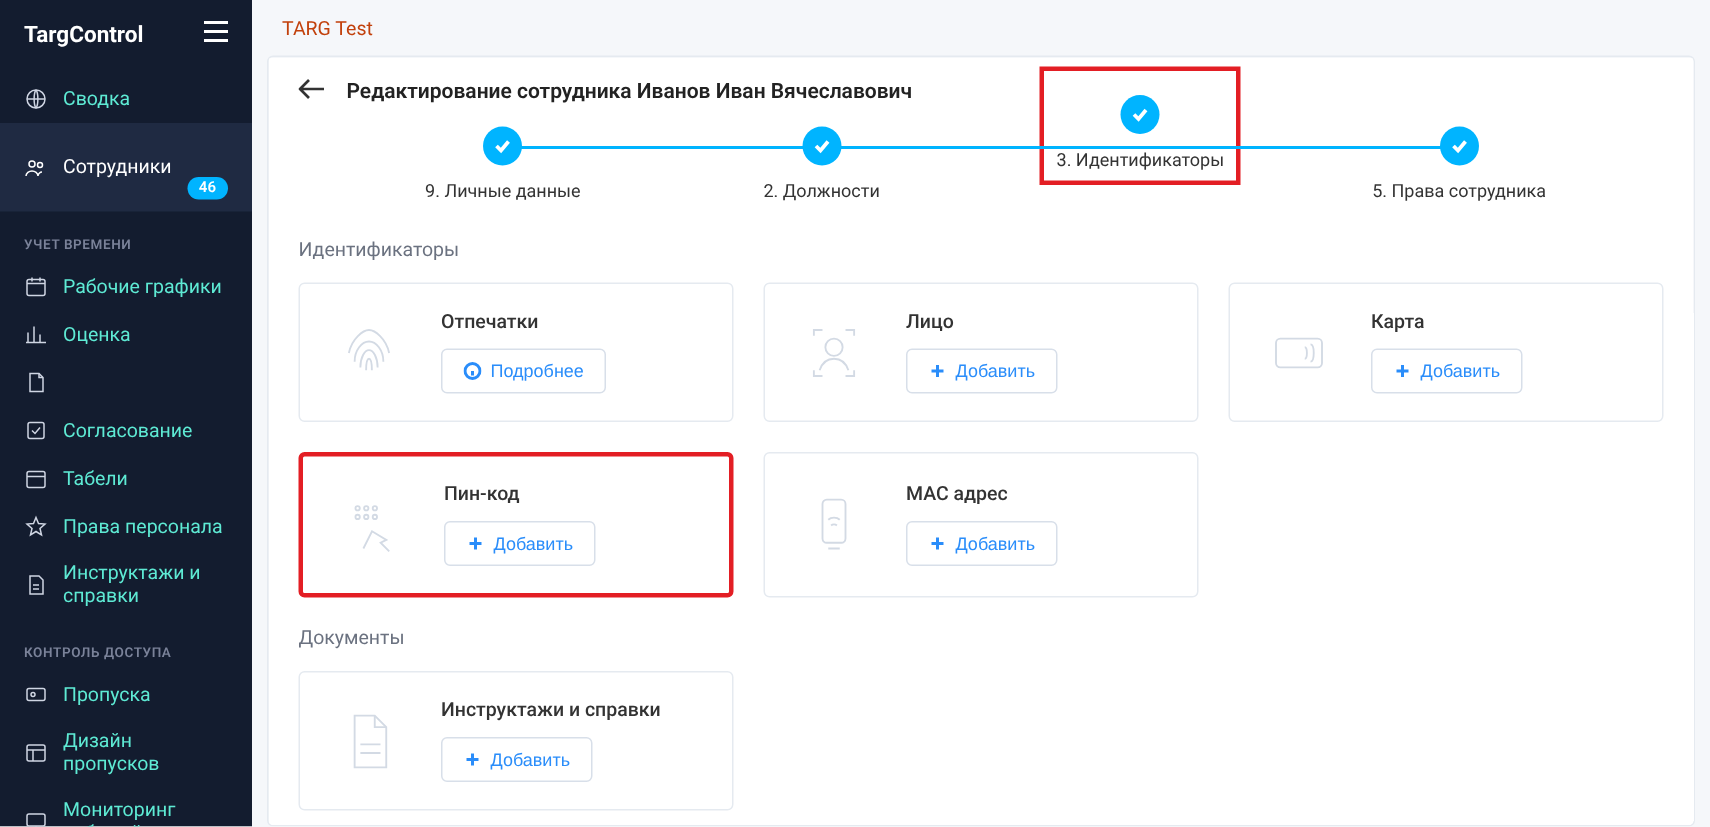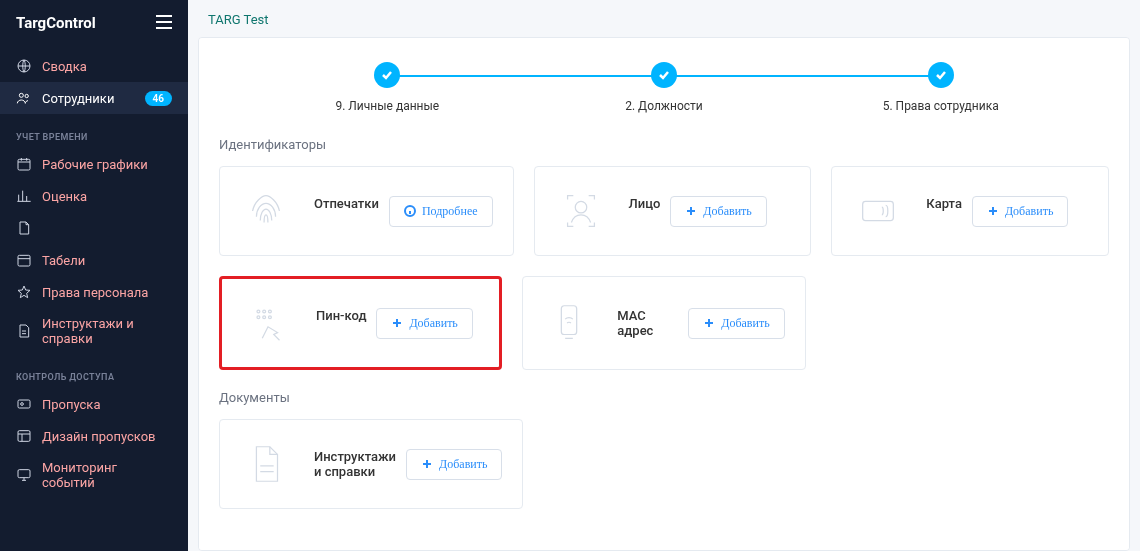--- a/index.html
+++ b/index.html
@@ -1,36 +1,36 @@
 <!DOCTYPE html>
 <html><head>
 <meta charset="utf-8">
 <style>
 * { margin: 0; padding: 0; box-sizing: border-box; }
 body { font-family: -apple-system, BlinkMacSystemFont, "Segoe UI", Roboto, sans-serif; font-size: 13px; color: #333; background: #f5f7fa; width: 1140px; height: 551px; overflow: hidden; }
 .app { display: flex; height: 100%; }
 
 
-.sidebar { width: 188px; background: #131c2f; color: #cfd5e3; display: flex; flex-direction: column; flex-shrink: 0; }
+.sidebar { width: 168px; background: #131c2f; color: #cfd5e3; display: flex; flex-direction: column; flex-shrink: 0; }
 .sidebar-header { display: flex; align-items: center; justify-content: space-between; padding: 14px 16px; }
 .logo { color: #fff; font-weight: 700; font-size: 15px; }
 .hamburger { cursor: pointer; }
 .hamburger svg { fill: #fff; }
 .nav-section { padding: 4px 0; }
 .nav-heading { font-size: 9px; color: #7a8299; padding: 10px 16px 6px; letter-spacing: 0.4px; font-weight: 600; text-transform: uppercase; }
-.nav-item { display: flex; align-items: center; padding: 8px 16px; cursor: pointer; font-size: 13px; color: #fca5a5; gap: 10px; }
+.nav-item { display: flex; align-items: center; padding: 8px 16px; cursor: pointer; font-size: 13px; color: #5eead4; gap: 10px; }
 .nav-item.active { background: #1f2a42; color: #fff; }
 .nav-item .icon-slot { width: 16px; height: 16px; flex-shrink: 0; display: inline-flex; align-items: center; justify-content: center; }
 .nav-item .icon-slot svg { width: 16px; height: 16px; stroke: #cfd5e3; fill: none; stroke-width: 1.5; }
 .nav-item.active .icon-slot svg { stroke: #fff; }
-.badge { background: #00b4ff; color: #fff; font-size: 10px; font-weight: 600; padding: 2px 8px; border-radius: 10px; margin-left: auto; }
+.badge { background: #00b4ff; color: #fff; font-size: 10px; font-weight: 600; padding: 2px 8px; border-radius: 10px; margin-left: auto; margin-top: 28px; }
 
 
 .main { flex: 1; display: flex; flex-direction: column; overflow: hidden; }
-.topbar { padding: 12px 20px 10px; font-size: 13px; color: #0f766e; }
+.topbar { padding: 12px 20px 10px; font-size: 13px; color: #c2410c; }
 .breadcrumb-row { padding: 0 20px 12px; font-size: 12px; color: #6b7280; }
 .breadcrumb-row a { color: #2a8dfa; text-decoration: none; }
 .bc-sep { margin: 0 6px; color: #aaa; }
 .content-card { margin: 0 10px; background: #fff; border: 1px solid #e5eaf0; border-radius: 4px; padding: 14px 20px 20px; overflow-y: auto; flex: 1; }
 .page-title-row { display: flex; align-items: center; gap: 14px; margin-bottom: 14px; }
 .back-arrow { cursor: pointer; }
 .page-title { font-size: 14px; font-weight: 600; color: #222; }
 
 
 .stepper { display: flex; align-items: flex-start; margin: 10px 30px 24px; }
@@ -43,23 +43,23 @@
 .step.highlighted .step-label-wrap { border: 3px solid #e31e24; padding: 16px 8px 6px; margin-top: -40px; display: inline-block; }
 
 .section-title { font-size: 13px; color: #6b7280; margin-bottom: 14px; }
 
 
 .cards-row { display: flex; gap: 20px; margin-bottom: 20px; }
 .id-card { flex: 1; border: 1px solid #e5eaf0; border-radius: 4px; padding: 18px 20px; display: flex; align-items: center; gap: 22px; min-height: 90px; }
 .id-card.highlighted { border: 3px solid #e31e24; }
 .id-icon { width: 52px; height: 52px; flex-shrink: 0; display: flex; align-items: center; justify-content: center; }
 .id-icon svg { width: 46px; height: 46px; stroke: #d3dae4; fill: none; stroke-width: 1.3; }
-.id-body { display: flex; gap: 10px; align-items: flex-start; }
+.id-body { display: flex; flex-direction: column; gap: 10px; align-items: flex-start; }
 .id-title { font-size: 13px; color: #333; font-weight: 500; }
-.id-btn { display: inline-flex; align-items: center; gap: 6px; border: 1px solid #d8dfe9; background: #fff; color: #2a8dfa; font-size: 12px; padding: 7px 14px; border-radius: 4px; cursor: pointer; font-family: Liberation Serif, serif; }
+.id-btn { display: inline-flex; align-items: center; gap: 6px; border: 1px solid #d8dfe9; background: #fff; color: #2a8dfa; font-size: 12px; padding: 7px 14px; border-radius: 4px; cursor: pointer; }
 .id-btn svg { width: 12px; height: 12px; stroke: #2a8dfa; fill: none; stroke-width: 2; }
 
 .row2 .id-card { flex: 0 0 calc((100% - 40px)/3); align-items: center; }
 .spacer-card { flex: 0 0 calc((100% - 40px)/3); visibility: hidden; }
 
 
 .doc-section { margin-top: 10px; }
 </style>
 </head>
 <body>
@@ -122,20 +122,29 @@
           <span class="icon-slot">
             <svg viewBox="0 0 24 24">
               <path d="M6 3h9l4 4v14H6z"></path>
               <path d="M15 3v4h4"></path>
             </svg>
           </span>
         </div>
       <div class="nav-item">
           <span class="icon-slot">
             <svg viewBox="0 0 24 24">
+              <rect x="4" y="4" width="16" height="16" rx="2"></rect>
+              <path d="M8 12l3 3 5-6"></path>
+            </svg>
+          </span>
+          <span>Согласование</span>
+        </div>
+      <div class="nav-item">
+          <span class="icon-slot">
+            <svg viewBox="0 0 24 24">
               <rect x="3" y="5" width="18" height="16" rx="2"></rect>
               <path d="M3 10h18"></path>
             </svg>
           </span>
           <span>Табели</span>
         </div>
       <div class="nav-item">
           <span class="icon-slot">
             <svg viewBox="0 0 24 24">
               <path d="M12 3l2.5 6 6.5.5-5 4.5 1.5 6.5L12 17l-5.5 3.5L8 14 3 9.5l6.5-.5z"></path>
@@ -184,39 +193,58 @@
           <span>Мониторинг событий</span>
         </div>
     </div>
 
   </aside>
 
   <main class="main">
     <div class="topbar">TARG Test</div>
 
     <div class="content-card">
+      <div class="page-title-row">
+        <span class="back-arrow">
+          <svg width="18" height="14" viewBox="0 0 18 14" fill="none" stroke="#333" stroke-width="1.8">
+              <path d="M17 7H1M7 1L1 7l6 6"></path>
+            </svg>
+        </span>
+        <span class="page-title">Редактирование сотрудника Иванов Иван Вячеславович</span>
+      </div>
 
       <div class="stepper">
         <div class="step">
           <div class="step-line"></div>
           <div class="step-circle">
               <svg viewBox="0 0 12 12">
                 <path d="M2 6l3 3 5-6"></path>
               </svg>
             </div>
           <span class="step-label">9. Личные данные</span>
         </div>
         <div class="step">
           <div class="step-line"></div>
           <div class="step-circle">
               <svg viewBox="0 0 12 12">
                 <path d="M2 6l3 3 5-6"></path>
               </svg>
             </div>
           <span class="step-label">2. Должности</span>
+        </div>
+        <div class="step highlighted">
+          <div class="step-line"></div>
+          <span class="step-label-wrap">
+            <div class="step-circle">
+                <svg viewBox="0 0 12 12">
+                  <path d="M2 6l3 3 5-6"></path>
+                </svg>
+              </div>
+            <span class="step-label">3. Идентификаторы</span>
+          </span>
         </div>
         <div class="step">
           <div class="step-circle">
               <svg viewBox="0 0 12 12">
                 <path d="M2 6l3 3 5-6"></path>
               </svg>
             </div>
           <span class="step-label">5. Права сотрудника</span>
         </div>
       </div>

